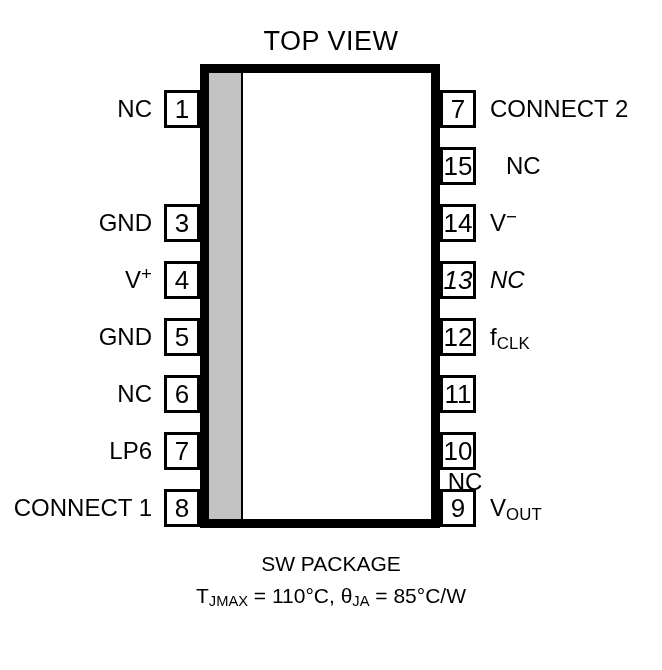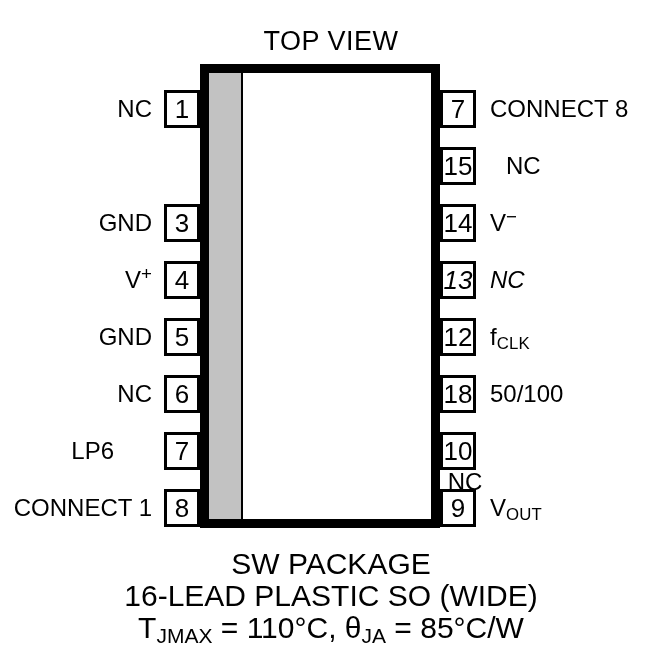--- a/index.html
+++ b/index.html
@@ -120,21 +120,21 @@
 
   
   .caption {
     position: absolute;
     left: 0;
     top: 548px;
     width: 662px;
     text-align: center;
   }
   .caption-line {
-    font-size: 30px;
+    font-size: 21px;
     line-height: 32px;
     white-space: nowrap;
   }
   .caption-line sub {
     font-size: 0.70em;
     vertical-align: baseline;
     position: relative;
     top: 0.22em;
   }
 </style>
@@ -163,65 +163,63 @@
         <div class="pin-box">4</div>
       </div>
       <div class="pin-row" style="top: 254px;">
         <span class="pin-label"><span>GND</span></span>
         <div class="pin-box">5</div>
       </div>
       <div class="pin-row" style="top: 311px;">
         <span class="pin-label"><span>NC</span></span>
         <div class="pin-box">6</div>
       </div>
-      <div class="pin-row" style="top: 368px; gap: 38px;">
+      <div class="pin-row" style="top: 368px;">
         <span class="pin-label"><span>LP6</span></span>
         <div class="pin-box">7</div>
       </div>
       <div class="pin-row" style="top: 425px;">
         <span class="pin-label"><span>CONNECT 1</span></span>
         <div class="pin-box">8</div>
       </div>
     </div>
   <div class="pins-right">
       <div class="pin-row" style="top: 26px;">
         <div class="pin-box">7</div>
-        <span class="pin-label"><span>CONNECT 8</span></span>
+        <span class="pin-label"><span>CONNECT 2</span></span>
       </div>
       <div class="pin-row" style="top: 83px; gap: 16px;">
         <div class="pin-box">15</div>
         <span class="pin-label"><span>NC</span></span>
       </div>
       <div class="pin-row" style="top: 140px;">
         <div class="pin-box">14</div>
         <span class="pin-label"><span>V</span><sup>−</sup></span>
       </div>
       <div class="pin-row" style="top: 197px; font-style: italic;">
         <div class="pin-box">13</div>
         <span class="pin-label"><span>NC</span></span>
       </div>
       <div class="pin-row" style="top: 254px; align-items: center;">
         <div class="pin-box">12</div>
         <span class="pin-label"><span>f</span><sub>CLK</sub></span>
       </div>
       <div class="pin-row" style="top: 311px;">
-        <div class="pin-box">18</div>
-        <span class="pin-label"><span>50/100</span></span>
+        <div class="pin-box">11</div>
       </div>
       <div class="pin-row" style="top: 368px; flex-direction: column;">
         <div class="pin-box">10</div>
         <span class="pin-label"><span>NC</span></span>
       </div>
       <div class="pin-row" style="top: 425px;">
         <div class="pin-box">9</div>
         <span class="pin-label"><span>V</span><sub>OUT</sub></span>
       </div>
     </div>
 
   <div class="caption">
     <div class="caption-line">SW PACKAGE</div>
-    <div class="caption-line">16-LEAD PLASTIC SO (WIDE)</div>
     <div class="caption-line">
       <span>T</span><sub>JMAX</sub><span> = 110°C, </span><span>θ</span><sub>JA</sub><span> = 85°C/W</span>
     </div>
   </div>
 
 </div>
 
 </body></html>

